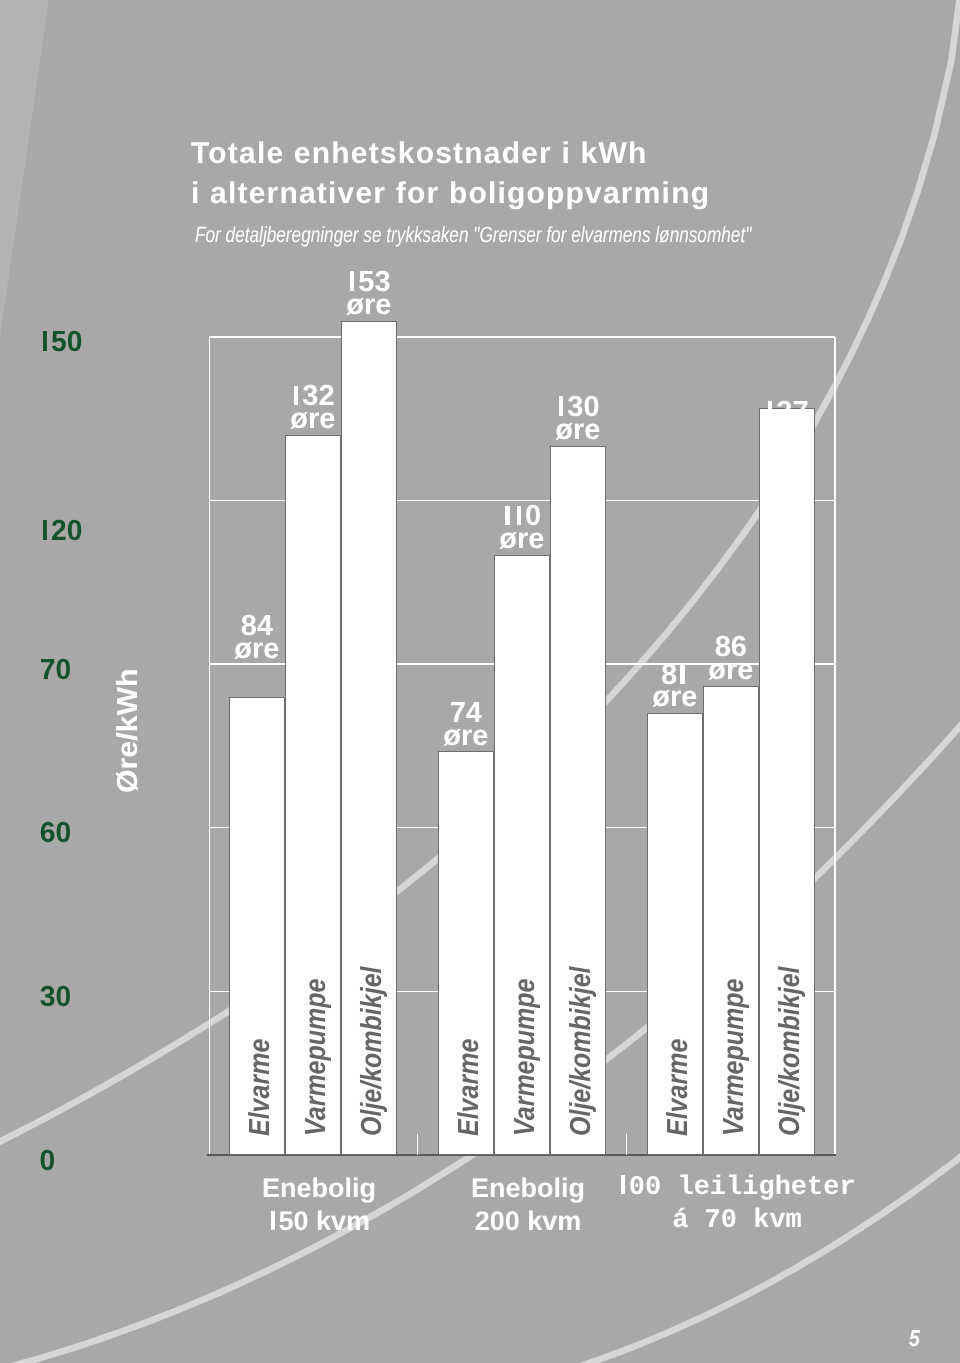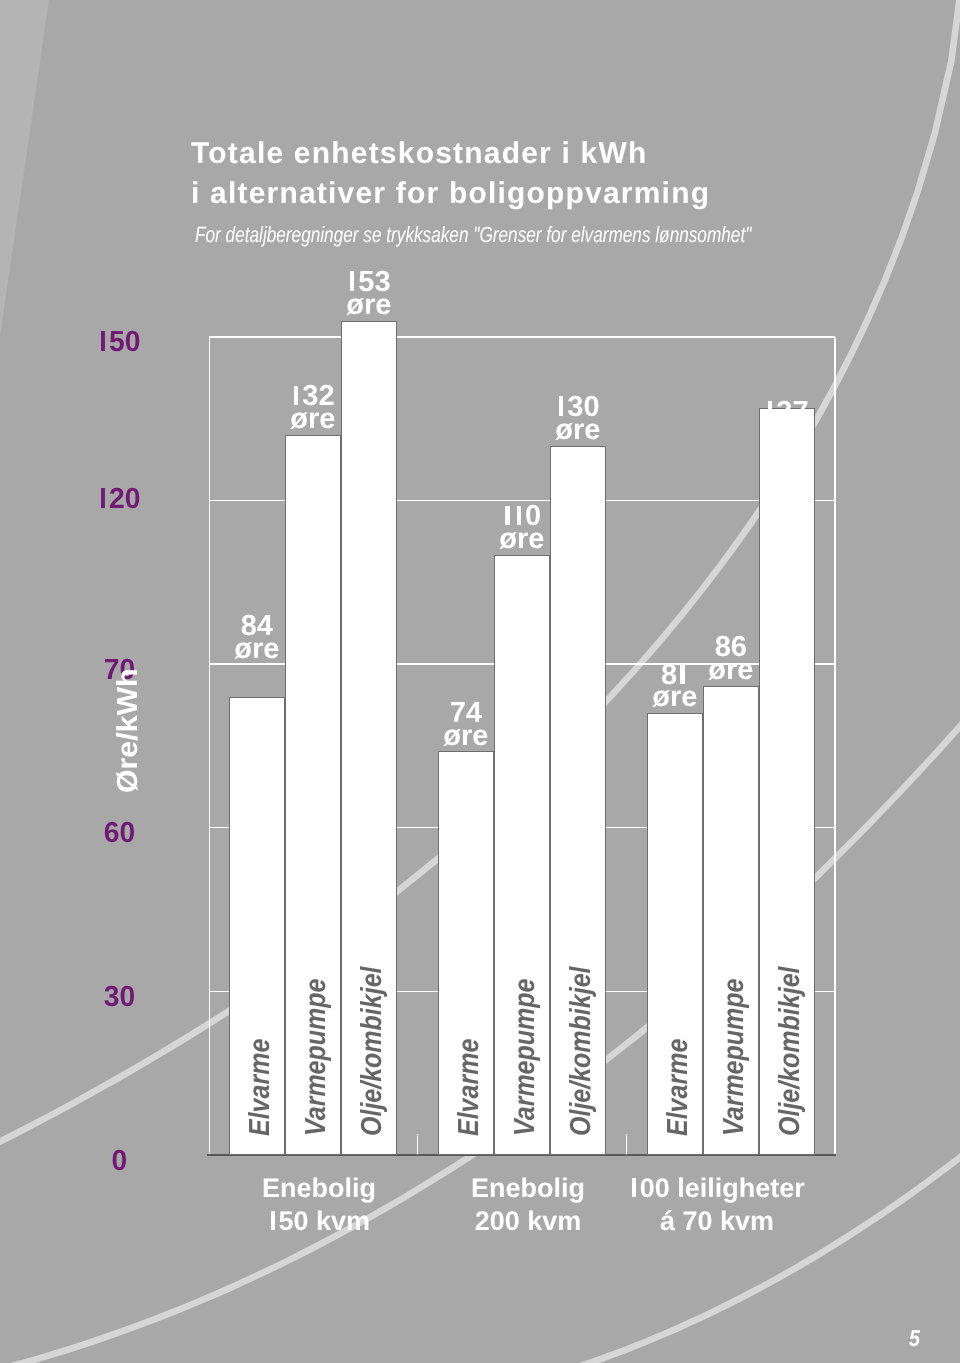--- a/index.html
+++ b/index.html
@@ -16,22 +16,22 @@
   #subtitle{position:absolute;left:194.5px;top:221.8px;
             font-size:22px;font-style:italic;color:#ffffff;white-space:nowrap;
             transform:scaleX(0.782);transform-origin:0 0;}
   #pagenum{position:absolute;left:908.5px;top:1327.3px;font-size:23px;font-weight:bold;
            font-style:italic;color:#ffffff;line-height:23px;
            transform:scaleX(0.85);transform-origin:0 0;}
 
   #plot{position:absolute;left:208px;top:336.9px;width:627px;height:818.1px;}
   .grid{position:absolute;left:0.6px;width:626.4px;height:1.4px;background:#ffffff;}
   .vedge{position:absolute;top:0;width:1.4px;height:818.1px;background:#ffffff;}
-  .ytick{position:absolute;color:#701a75;font-size:29px;font-weight:bold;
-         text-align:center;width:160px;line-height:29px;}
+  .ytick{position:absolute;color:#14532d;font-size:29px;font-weight:bold;
+         text-align:left;width:160px;line-height:29px;}
   .ytick>span{display:inline-block;transform:scaleX(0.975);transform-origin:100% 50%;}
   #ylabel{position:absolute;color:#ffffff;font-size:29px;font-weight:bold;
           white-space:nowrap;line-height:29px;transform:rotate(-90deg);transform-origin:0 0;}
   #ylabel>span{display:inline-block;transform:scaleX(1.045);transform-origin:0 50%;}
   .bar{position:absolute;background:#ffffff;box-sizing:border-box;
        border:1.3px solid #6e6e6e;}
   .barlabel{position:absolute;color:#ffffff;font-size:29px;font-weight:bold;
             text-align:center;line-height:22.8px;white-space:nowrap;}
   .barlabel>div>span{display:inline-block;transform:scaleX(1.0);}
   .one{display:inline-block;position:relative;width:0.39em;height:0;
@@ -74,21 +74,21 @@
       <div class="grid" style="top: -0.7px;"></div>
       <div class="vedge" style="left: 0.6px;"></div>
       <div class="vedge" style="left: 626.3px;"></div>
     </div>
   <div id="xaxis"></div>
   <div id="decor">
       <div class="ytick" style="left: 39px; top: 1146.5px;"><span>0</span></div>
       <div class="ytick" style="left: 39px; top: 982.88px;"><span>30</span></div>
       <div class="ytick" style="left: 39px; top: 819.26px;"><span>60</span></div>
       <div class="ytick" style="left: 39px; top: 655.64px;"><span>70</span></div>
-      <div class="ytick" style="left: 39px; top: 485px;"><span><i class="one"></i>20</span></div>
+      <div class="ytick" style="left: 39px; top: 517px;"><span><i class="one"></i>20</span></div>
       <div class="ytick" style="left: 39px; top: 328.4px;"><span><i class="one"></i>50</span></div>
       <div id="ylabel" style="left: 114px; top: 792.5px;"><span>Øre/kWh</span></div>
       <div class="bar" style="left: 229px; top: 696.864px; width: 56px; height: 458.136px;"></div>
       <div class="barlabel" style="left: 188.8px; width: 136px; top: 615.264px; text-align: center;">
         <div><span>84</span></div>
         <div><span>øre</span></div>
       </div>
       <div class="barname" style="left: 245.5px; top: 1135.5px;"><span>Elvarme</span></div>
       <div class="bar" style="left: 285px; top: 435.072px; width: 56px; height: 719.928px;"></div>
       <div class="barlabel" style="left: 244.8px; width: 136px; top: 385.472px;">
@@ -135,17 +135,17 @@
         <div><span>86</span></div>
         <div><span>øre</span></div>
       </div>
       <div class="barname" style="left: 719.5px; top: 1135.5px;"><span>Varmepumpe</span></div>
       <div class="bar" style="left: 759px; top: 407.802px; width: 56px; height: 747.198px;"></div>
       <div class="barlabel" style="left: 718.8px; width: 136px; top: 358.202px; margin-top: 43px;">
         <div><span><i class="one"></i>37</span></div>
         <div><span>øre</span></div>
       </div>
       <div class="barname" style="left: 775.5px; top: 1135.5px;"><span>Olje/kombikjel</span></div>
-      <div class="catlabel" style="left: 573px; width: 288px; top: 1172px;"><div><span><i class="one"></i>00 leiligheter</span></div><div><span>á 70 kvm</span></div></div>
+      <div class="catlabel" style="left: 593px; width: 288px; top: 1172px; font-family: Liberation Mono, monospace;"><div><span><i class="one"></i>00 leiligheter</span></div><div><span>á 70 kvm</span></div></div>
     </div>
 
   <div id="pagenum">5</div>
 </div>
 
 </body></html>

